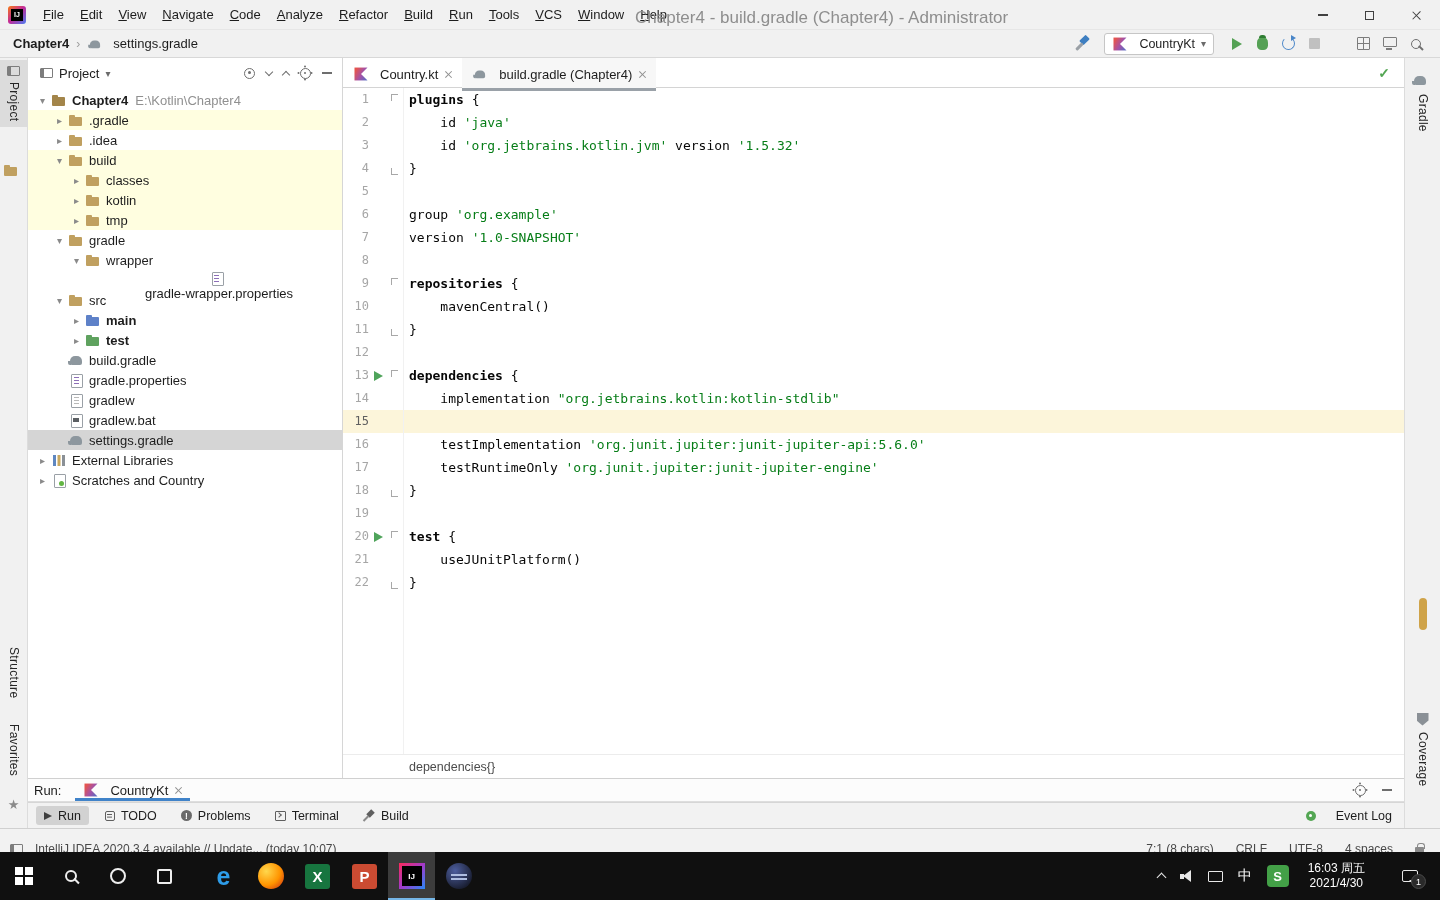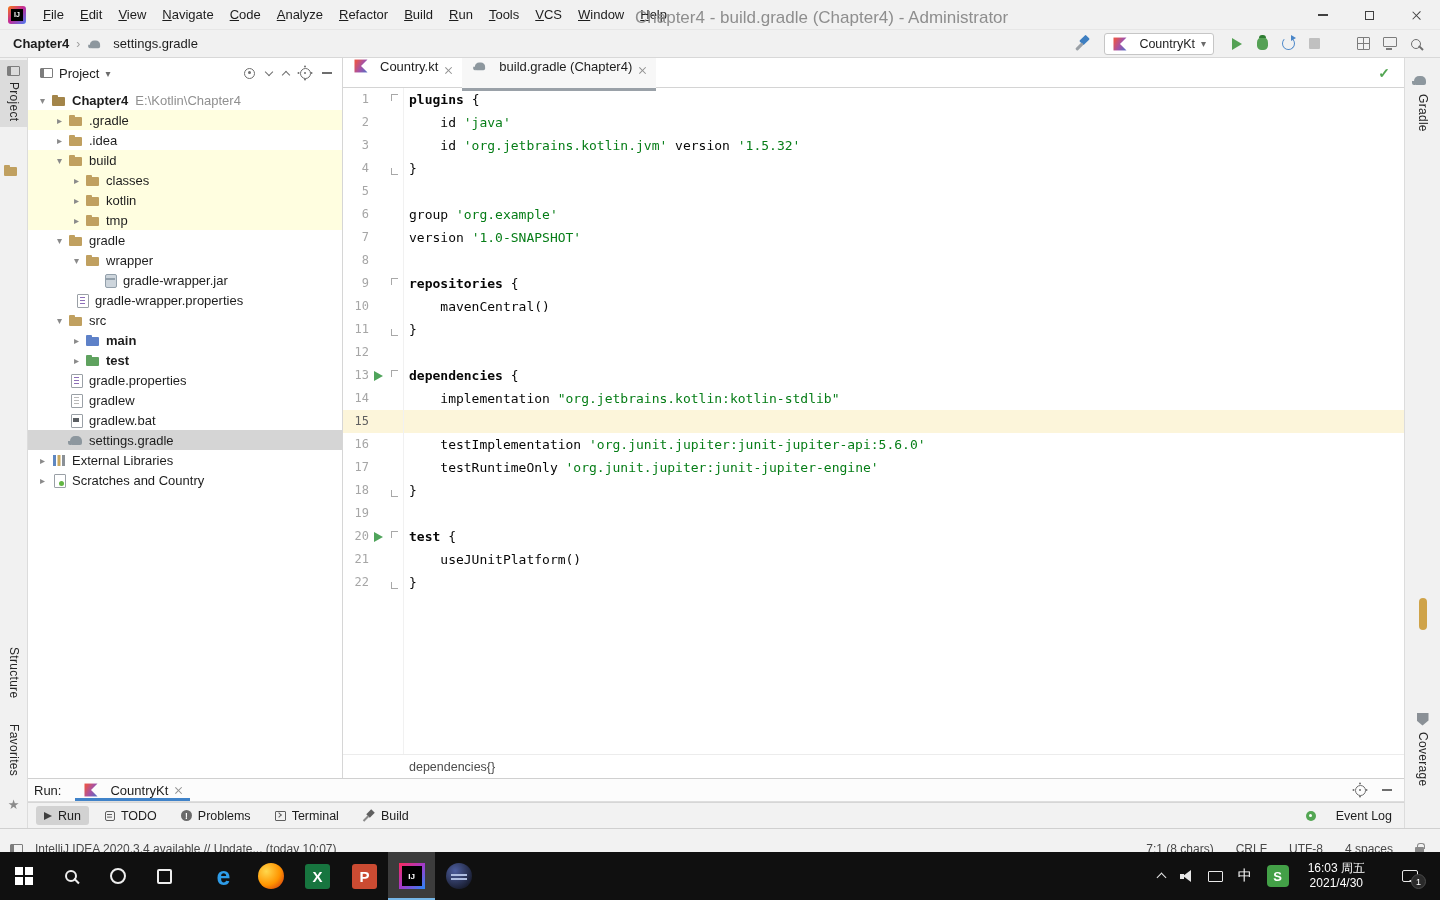--- a/index.html
+++ b/index.html
@@ -109,21 +109,21 @@
 .i-properties::after{content:"";position:absolute;left:5.5px;top:5px;width:5px;height:7px;background:repeating-linear-gradient(#8d6fb8 0 1px,transparent 1px 3px)}
 .i-file::after{content:"";position:absolute;left:5.5px;top:5px;width:5px;height:7px;background:repeating-linear-gradient(#b9b9b9 0 1px,transparent 1px 3px)}
 .i-bat::after{content:"";position:absolute;left:5px;top:6px;width:6px;height:4px;background:#5b5f63}
 .i-scratches::after{content:"";position:absolute;left:8px;top:9px;width:5px;height:5px;border-radius:50%;background:#62b543}
 .i-libraries::before{content:"";position:absolute;left:2px;top:3px;width:3px;height:11px;background:#5f87c0;box-shadow:4.5px 0 0 #c9a85f,9px 0 0 #8a9096}
 .i-kotlin{background:linear-gradient(120deg,#e5544f 15%,#a352a8 55%,#5d6cc0 90%);clip-path:polygon(0 0,100% 0,50% 50%,100% 100%,0 100%)}
 
 
 .editor{flex:1;display:flex;flex-direction:column;position:relative;min-width:0;background:#fff}
 .tabbar{height:30px;display:flex;border-bottom:1px solid #d4d4d4;flex:none}
-.etab{position:relative;display:flex;align-items:flex-end;gap:6px;padding:16px 10px;font-size:13px}
+.etab{position:relative;display:flex;align-items:center;gap:6px;padding:16px 10px;font-size:13px}
 .etab.sel{background:#f7f7f7}
 .etab.sel::after{content:"";position:absolute;left:0;right:0;bottom:-1px;height:3px;background:#9aa1a8}
 .code{flex:1;overflow:hidden;position:relative;font-family:"DejaVu Sans Mono","Liberation Mono",monospace;font-size:13px}
 .code::before{content:"";position:absolute;left:60px;top:0;bottom:0;width:1px;background:#f1f1f1}
 .code-line{display:flex;height:23px;line-height:23px}
 .code-line.caret{background:#fcf5da}
 .lnum{width:26px;text-align:right;color:#a6a6a6;font-size:12px;flex:none}
 .code-line.caret .lnum{color:#5f5f5f}
 .gicon{width:18px;flex:none;display:flex;align-items:center;justify-content:center}
 .run-arrow{width:0;height:0;border-left:9px solid #4fa45b;border-top:5.5px solid transparent;border-bottom:5.5px solid transparent}
@@ -358,44 +358,44 @@
               <div class="tree-row" style="padding-left: 23px;">
                 <span class="chev">▾</span>
                 <span class="ticon i-folder"></span>
                 <span class="tlabel">gradle</span>
               </div>
               <div class="tree-row" style="padding-left: 40px;">
                 <span class="chev">▾</span>
                 <span class="ticon i-folder"></span>
                 <span class="tlabel">wrapper</span>
               </div>
-              <div class="tree-row" style="padding-left: 57px;">
-                <span class="chev"></span>
-                <span class="ticon i-jar"></span>
-                <span class="tlabel">gradle-wrapper.jar</span>
-              </div>
-              <div class="tree-row" style="padding-left: 29px;">
+              <div class="tree-row" style="padding-left: 68px; flex-direction: column;">
                 <span class="chev"></span>
                 <span class="ticon i-properties"></span>
                 <span class="tlabel">gradle-wrapper.properties</span>
               </div>
               <div class="tree-row" style="padding-left: 23px;">
                 <span class="chev">▾</span>
                 <span class="ticon i-folder"></span>
                 <span class="tlabel">src</span>
               </div>
               <div class="tree-row" style="padding-left: 40px;">
                 <span class="chev">▸</span>
                 <span class="ticon i-src-folder"></span>
                 <span class="tlabel b">main</span>
               </div>
               <div class="tree-row" style="padding-left: 40px;">
                 <span class="chev">▸</span>
                 <span class="ticon i-test-folder"></span>
                 <span class="tlabel b">test</span>
+              </div>
+              <div class="tree-row" style="padding-left: 23px;">
+                <span class="chev"></span>
+                <span class="ticon i-gradle"></span>
+                <span class="tlabel">build.gradle</span>
               </div>
               <div class="tree-row" style="padding-left: 23px;">
                 <span class="chev"></span>
                 <span class="ticon i-properties"></span>
                 <span class="tlabel">gradle.properties</span>
               </div>
               <div class="tree-row" style="padding-left: 23px;">
                 <span class="chev"></span>
                 <span class="ticon i-file"></span>
                 <span class="tlabel">gradlew</span>

